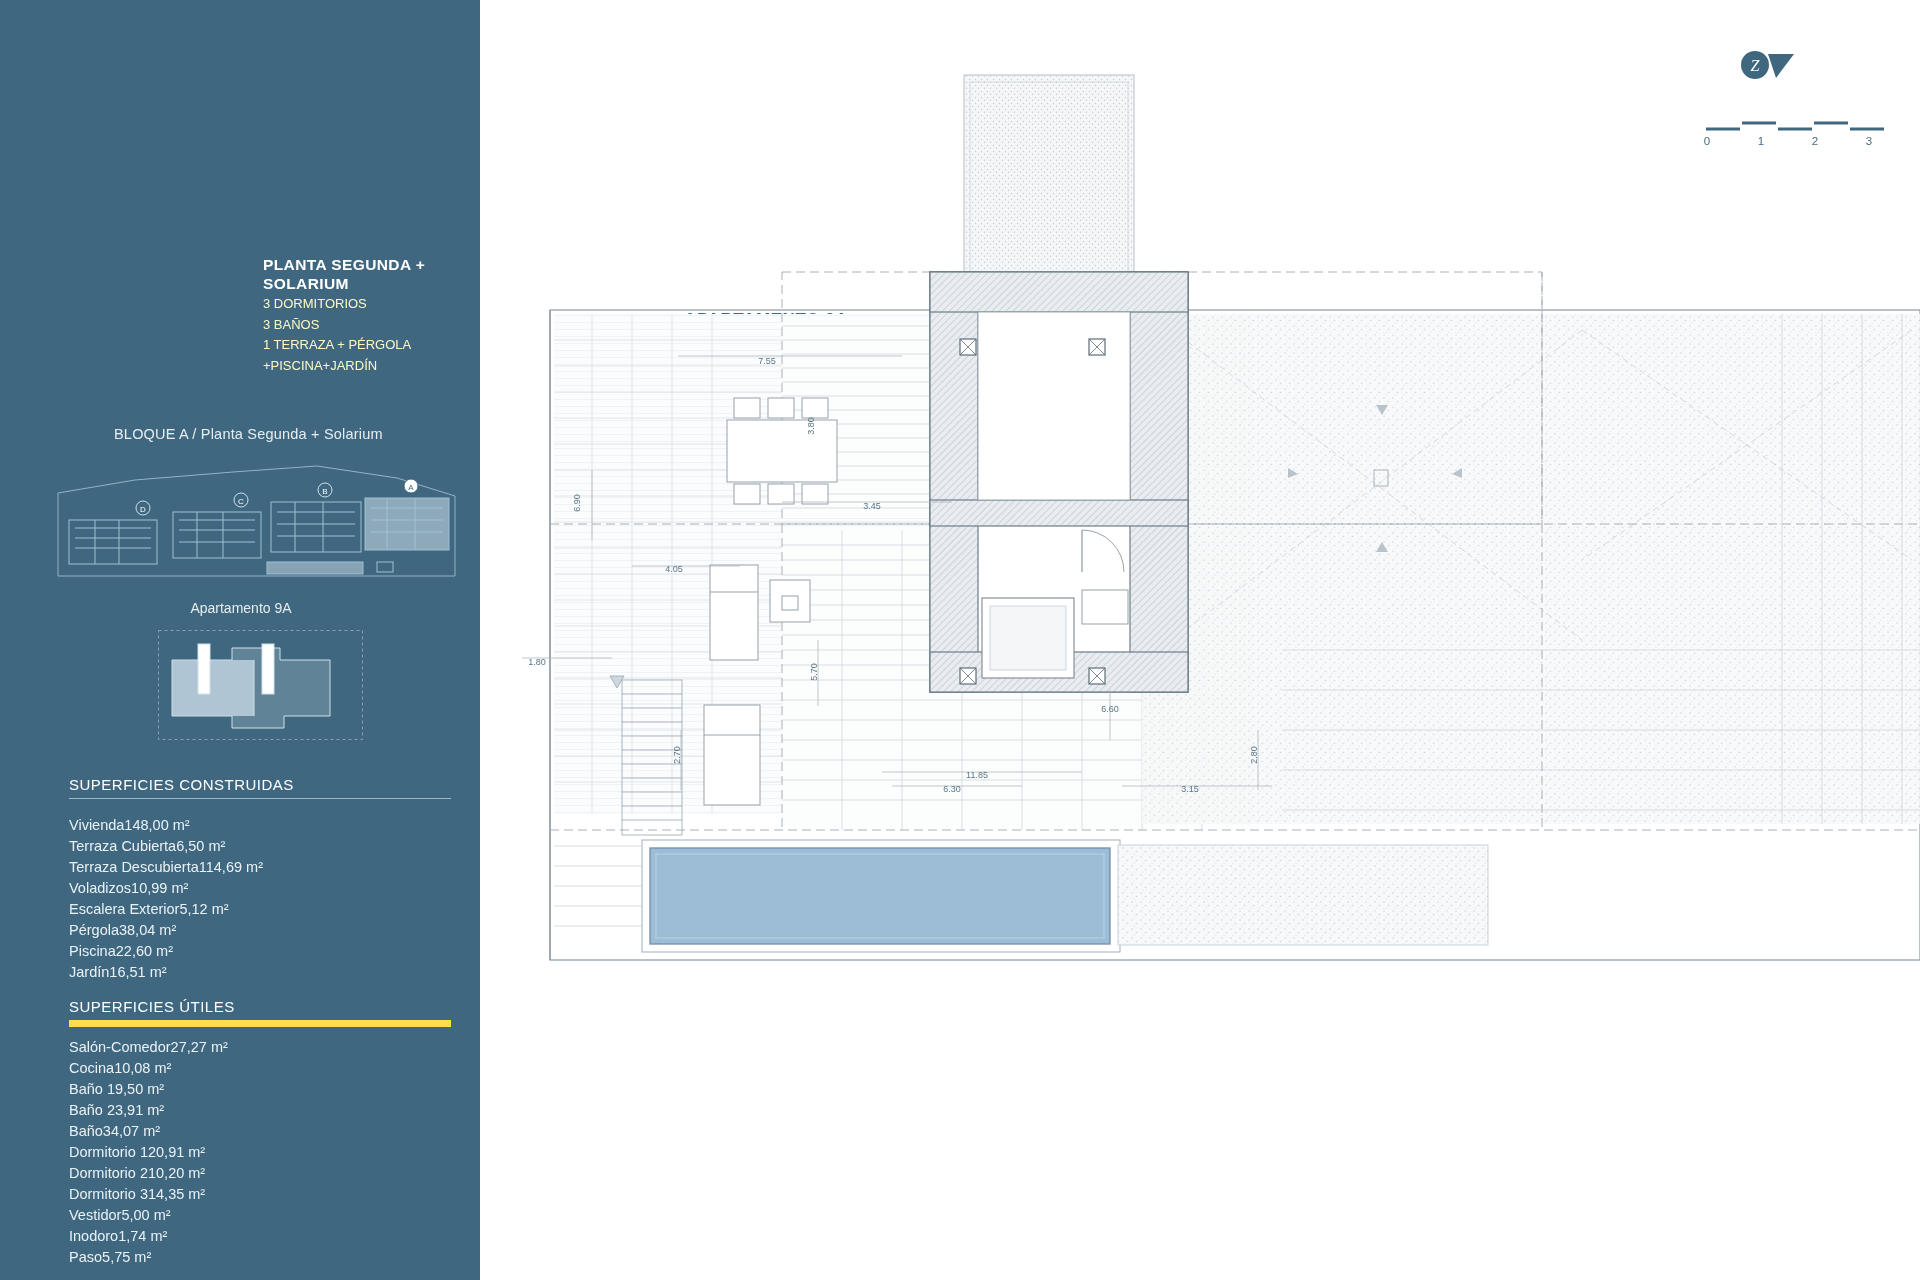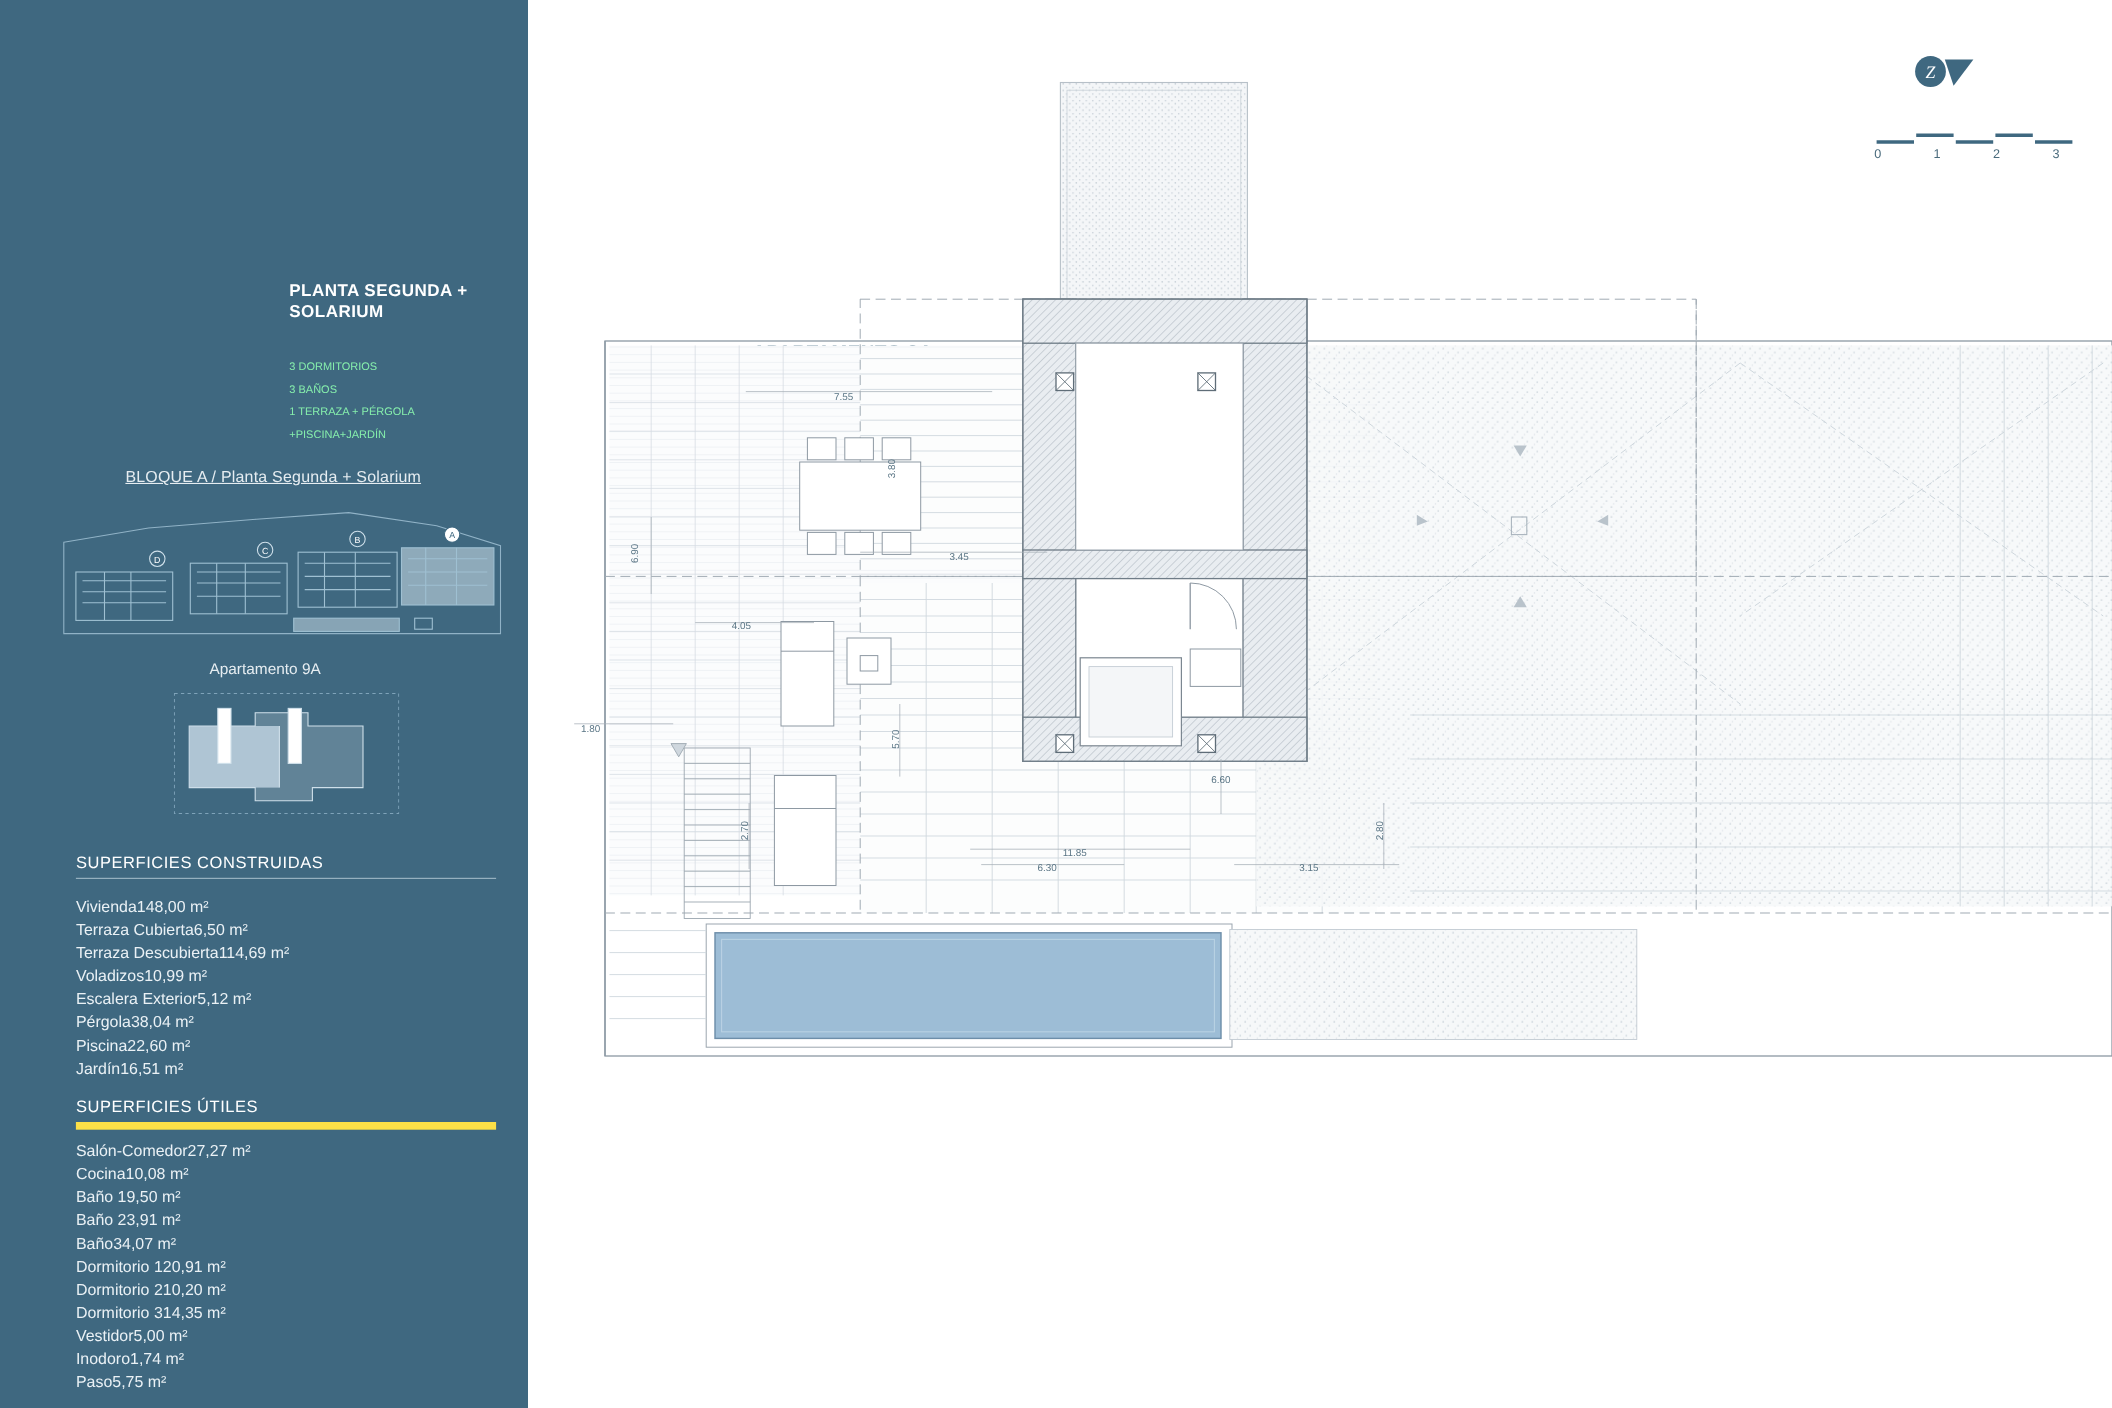--- a/index.html
+++ b/index.html
@@ -32,34 +32,33 @@
   }
   .title-main {
     font-size: 15.5px;
     font-weight: bold;
     letter-spacing: 0.4px;
     line-height: 19px;
     color: #ffffff;
     white-space: pre-line;
   }
   .title-sub {
-    margin-top: 31px;
-    font-size: 10px;
+    margin-top: 1px;
+    font-size: 13px;
     line-height: 20.5px;
-    color: #86efac;
+    color: #fef9c3;
     white-space: pre-line;
   }
   .bloque-line {
     position: absolute;
     left: 114px; top: 426px;
     width: 350px;
     font-size: 14.5px;
     color: #e6edf1;
     letter-spacing: 0.2px;
-    text-decoration: underline;
   }
 
   
   .elev-wrap {
     position: absolute;
     left: 55px; top: 458px;
     width: 405px; height: 125px;
   }
   .apt-caption {
     position: absolute;

